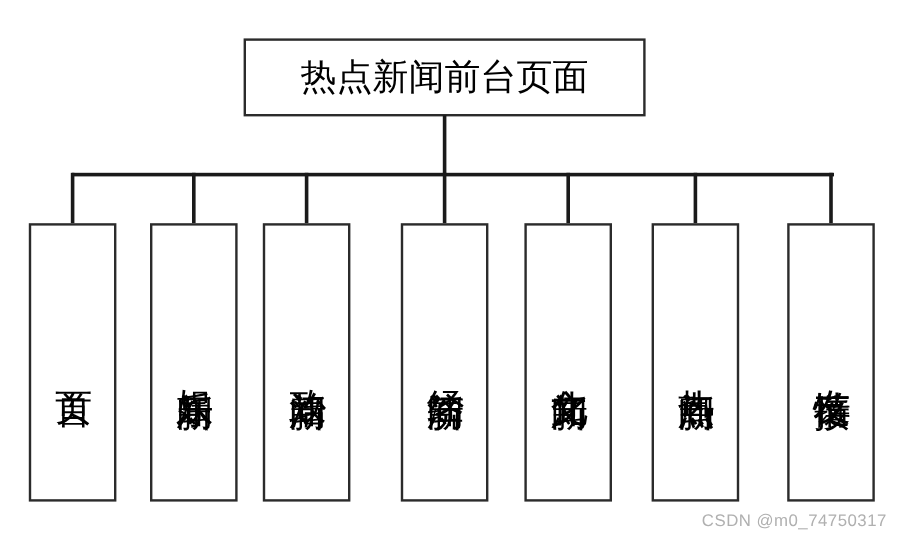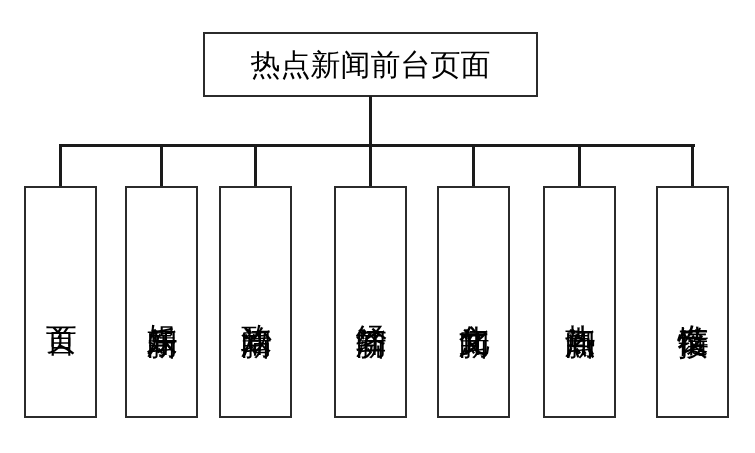--- a/index.html
+++ b/index.html
@@ -140,14 +140,15 @@
         <span class="child-label">文化新闻</span>
       </div>
       <div class="child-node" style="left: 543px;">
         <span class="child-label">热点新闻</span>
       </div>
       <div class="child-node" style="left: 656px;">
         <span class="child-label">友情链接</span>
       </div>
     </div>
 
+  <div class="watermark">CSDN @m0_74750317</div>
 
 </div>
 
 </body></html>

